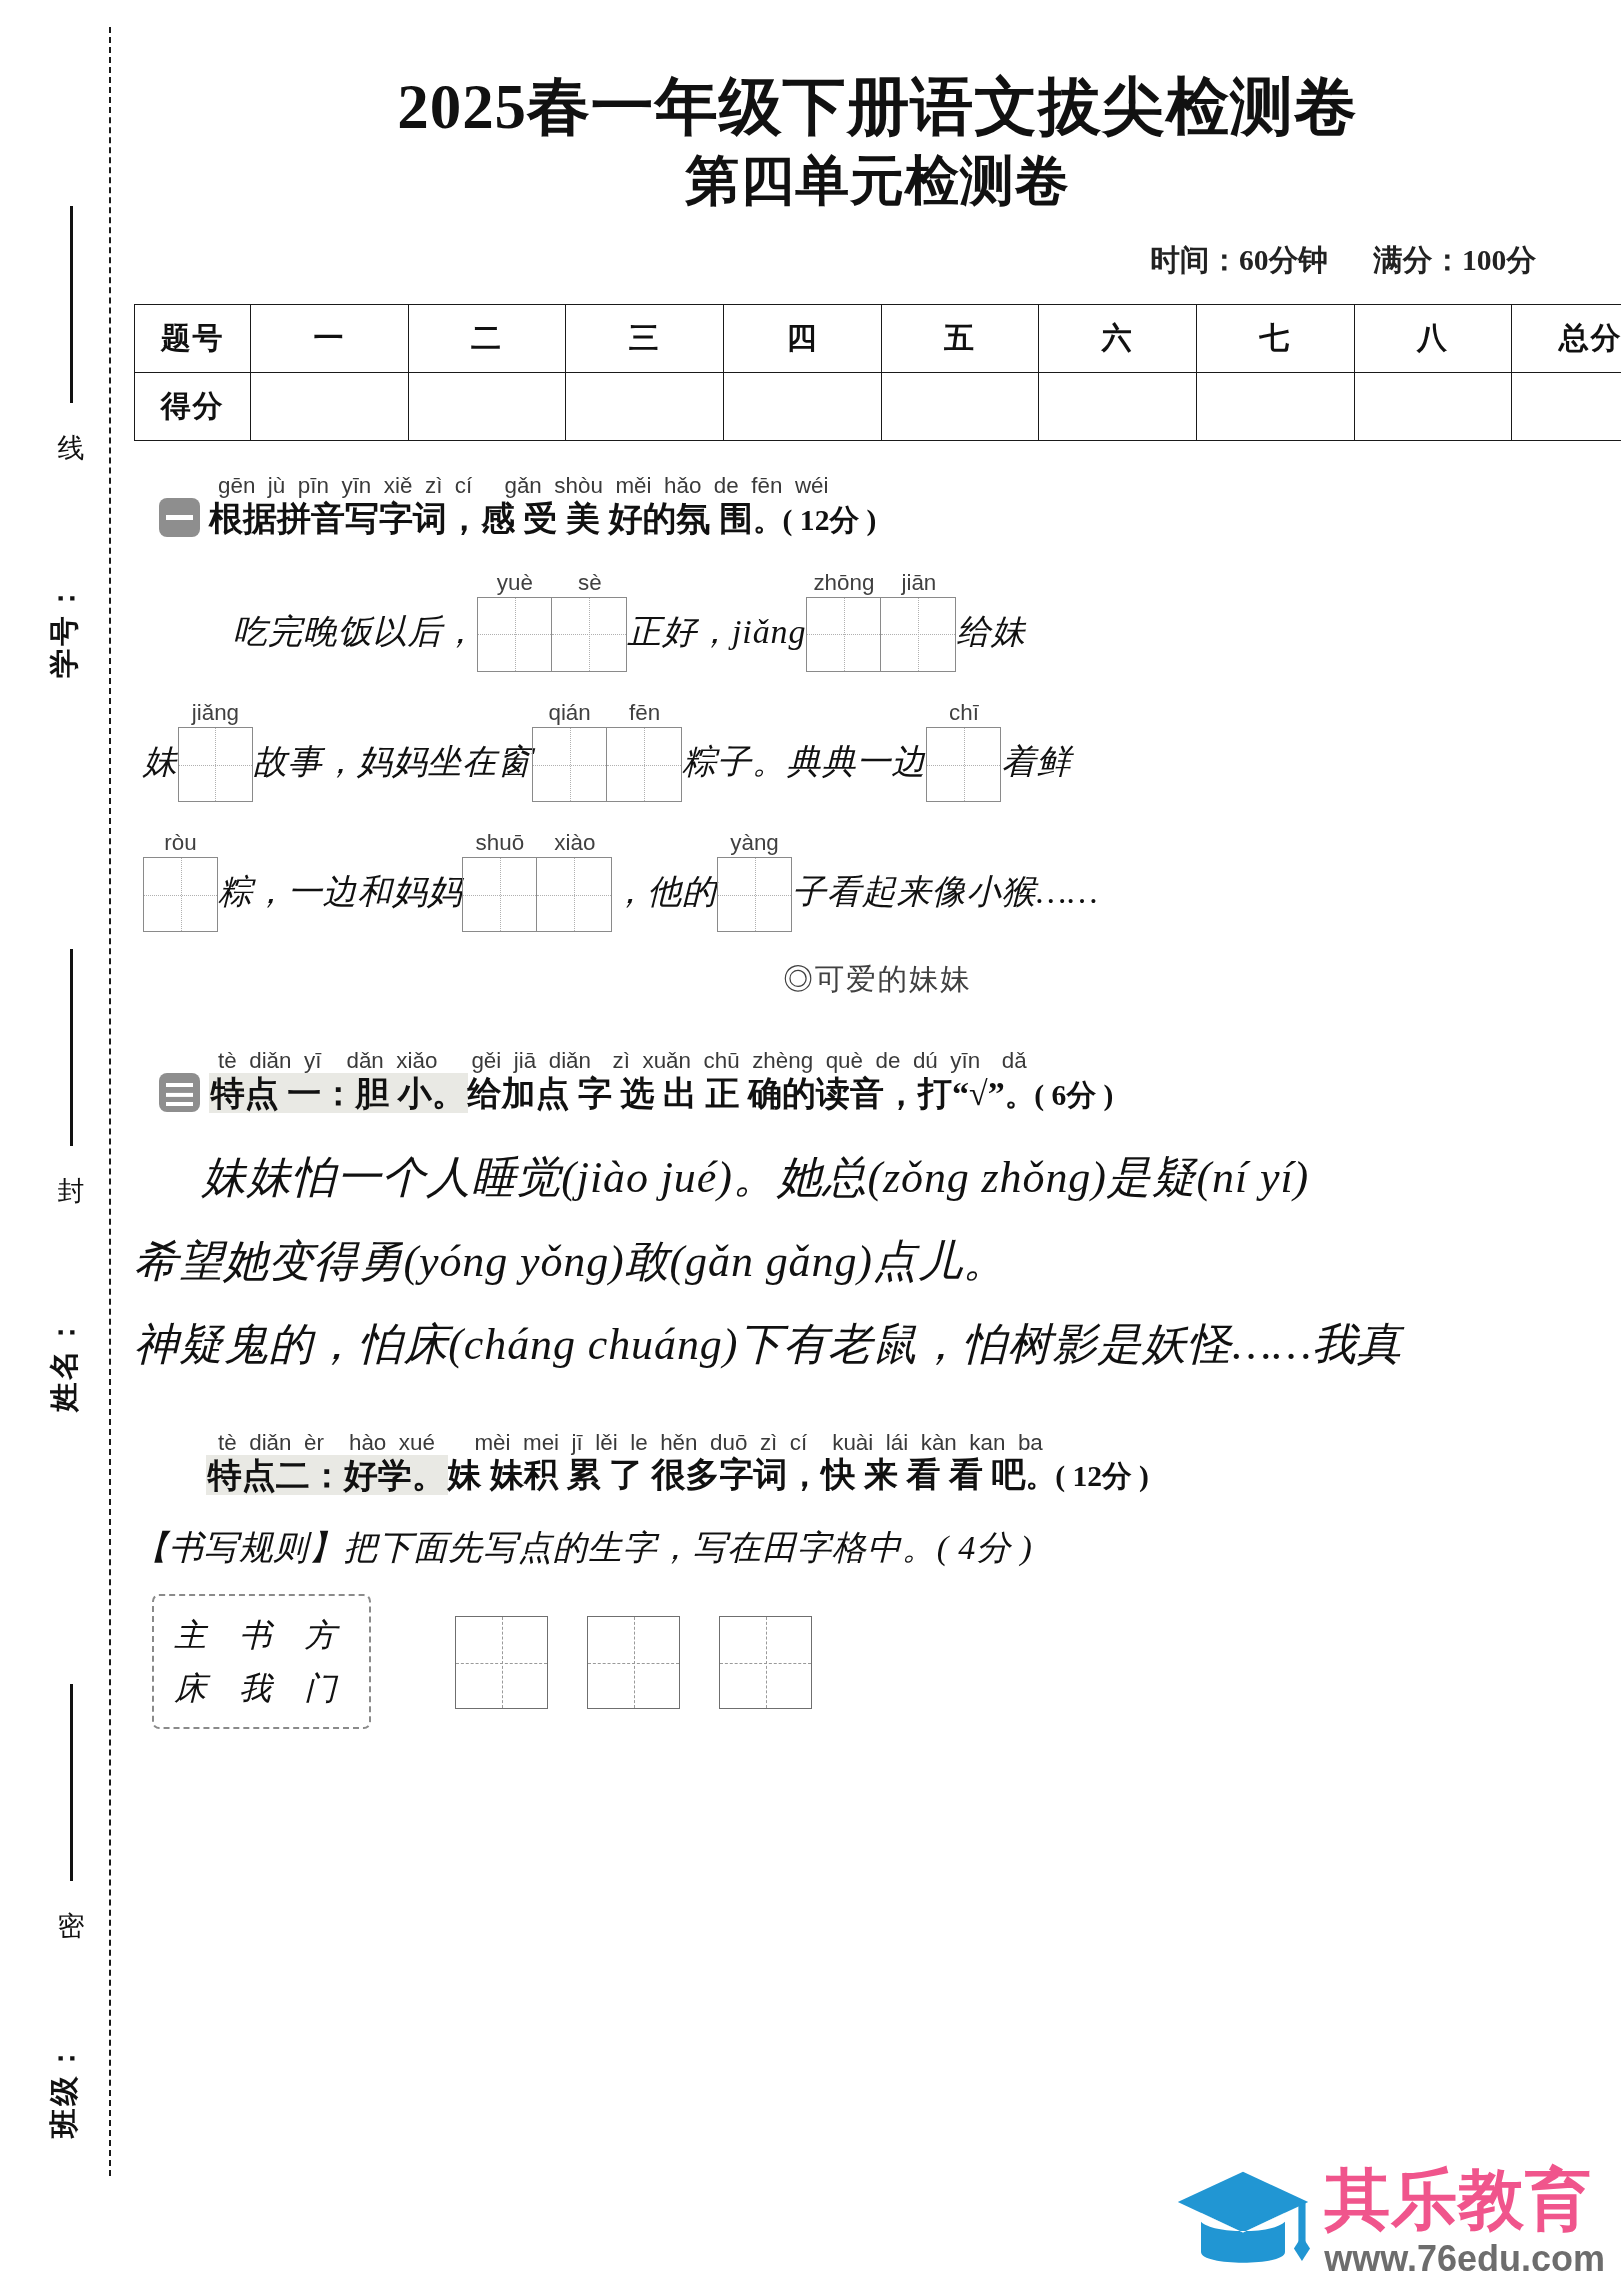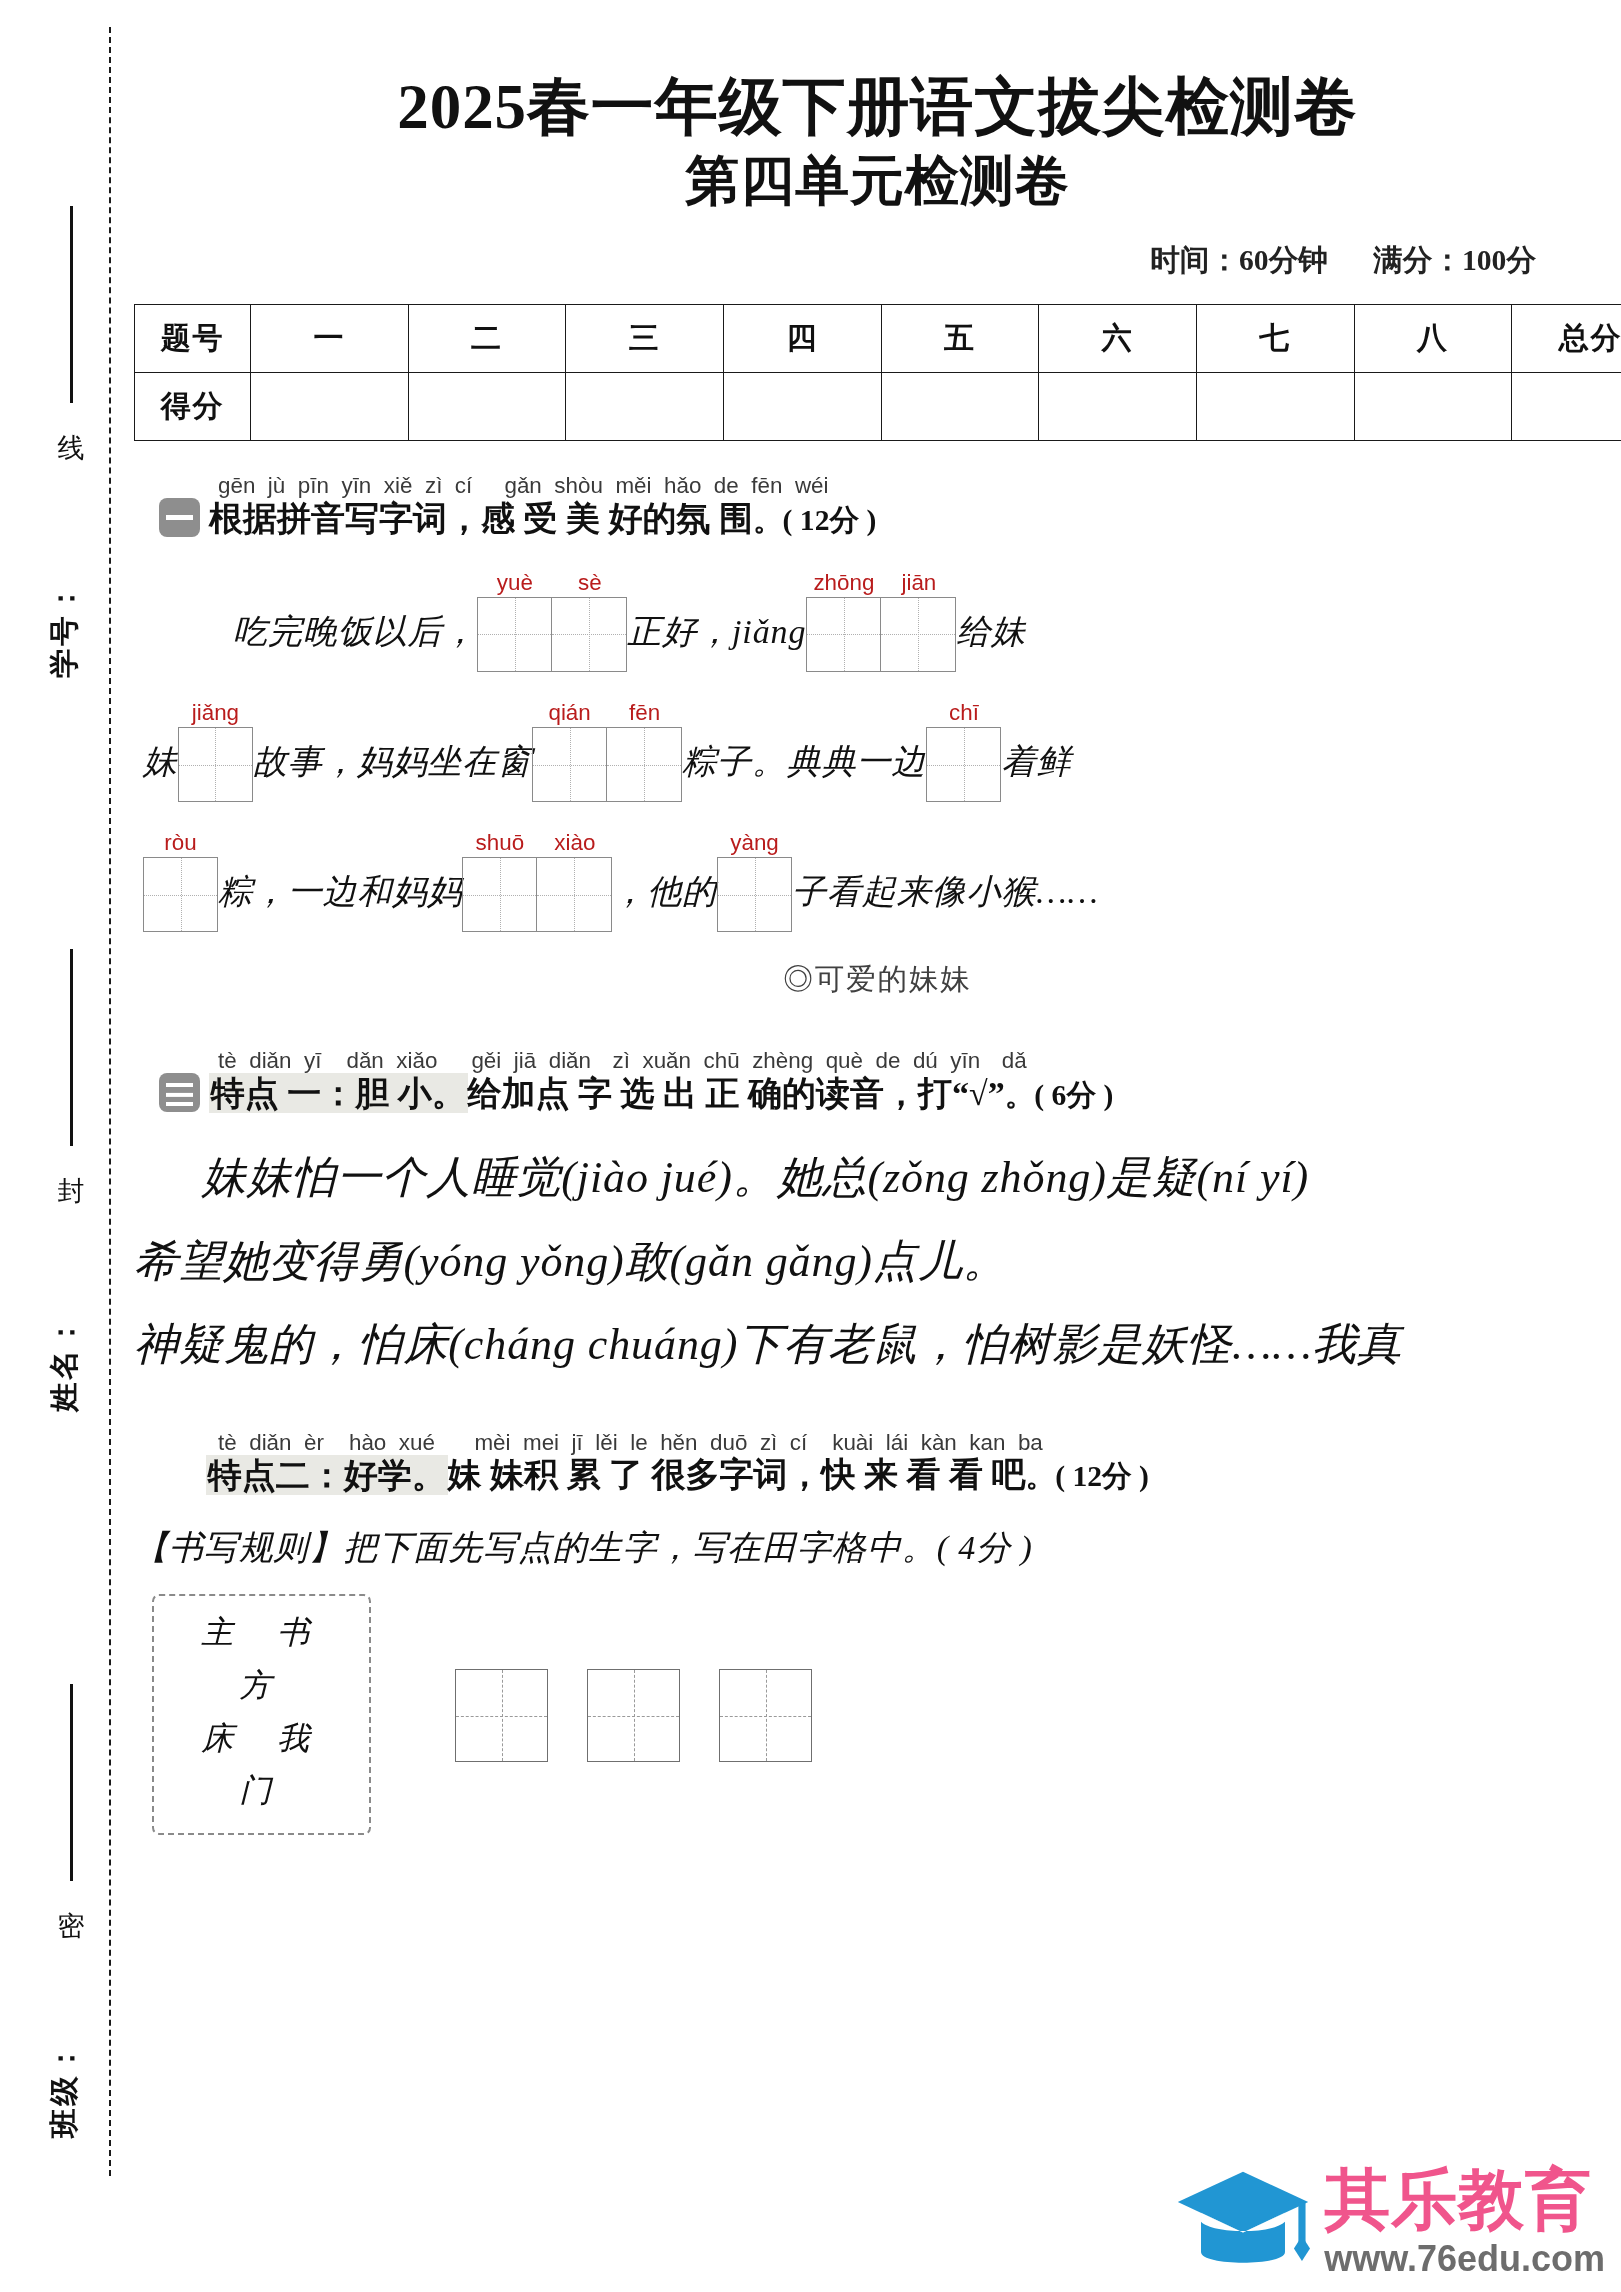--- a/index.html
+++ b/index.html
@@ -115,21 +115,21 @@
     display: flex; align-items: flex-end;
     font-size: 34px; line-height: 1;
     margin-top: 30px;
     font-family: "Liberation Serif", serif;
     white-space: nowrap;
   }
   .tzg-row .txt { padding-bottom: 23px; letter-spacing: 0.9px; font-style: italic; }
   .tzg-group { display: inline-block; vertical-align: bottom; }
   .tzg-py {
     display: flex; font-family: "Liberation Sans", sans-serif;
-    font-size: 22.4px; color: #b91c1c; margin-bottom: 2.7px; align-items: center;
+    font-size: 22.4px; color: #404040; margin-bottom: 2.7px; align-items: center;
   }
   .tzg-py i { display: block; text-align: center; font-style: normal; }
   .tzg-boxes { display: flex; }
   .tzg {
     width: 75px; height: 75px;
     border: 1.8px solid #8a8a8a;
     position: relative;
     background: transparent;
   }
   .tzg + .tzg { border-left: none; }
@@ -161,21 +161,21 @@
     font-style: italic; margin-top: 27px; letter-spacing: 0.9px;
     white-space: nowrap;
   }
 
   
   .bank {
     width: 219px; border: 2.7px dashed #8a8a8a; border-radius: 7.2px;
     padding: 12.5px 14.3px; margin-top: 23px;
     font-size: 32px; font-style: italic; text-align: center;
     line-height: 1.65; letter-spacing: 12.5px;
-    font-family: Liberation Mono, monospace;
+    font-family: Liberation Serif, serif;
   }
   .answer-boxes { display: flex; gap: 39px; margin-top: 25px; }
   .abox {
     width: 93px; height: 93px; border: 1.8px solid #6f6f6f; position: relative;
   }
   .abox::before {
     content: ""; position: absolute; left: 0; right: 0; top: 50%;
     border-top: 1.8px dashed #9a9a9a;
   }
   .abox::after {

